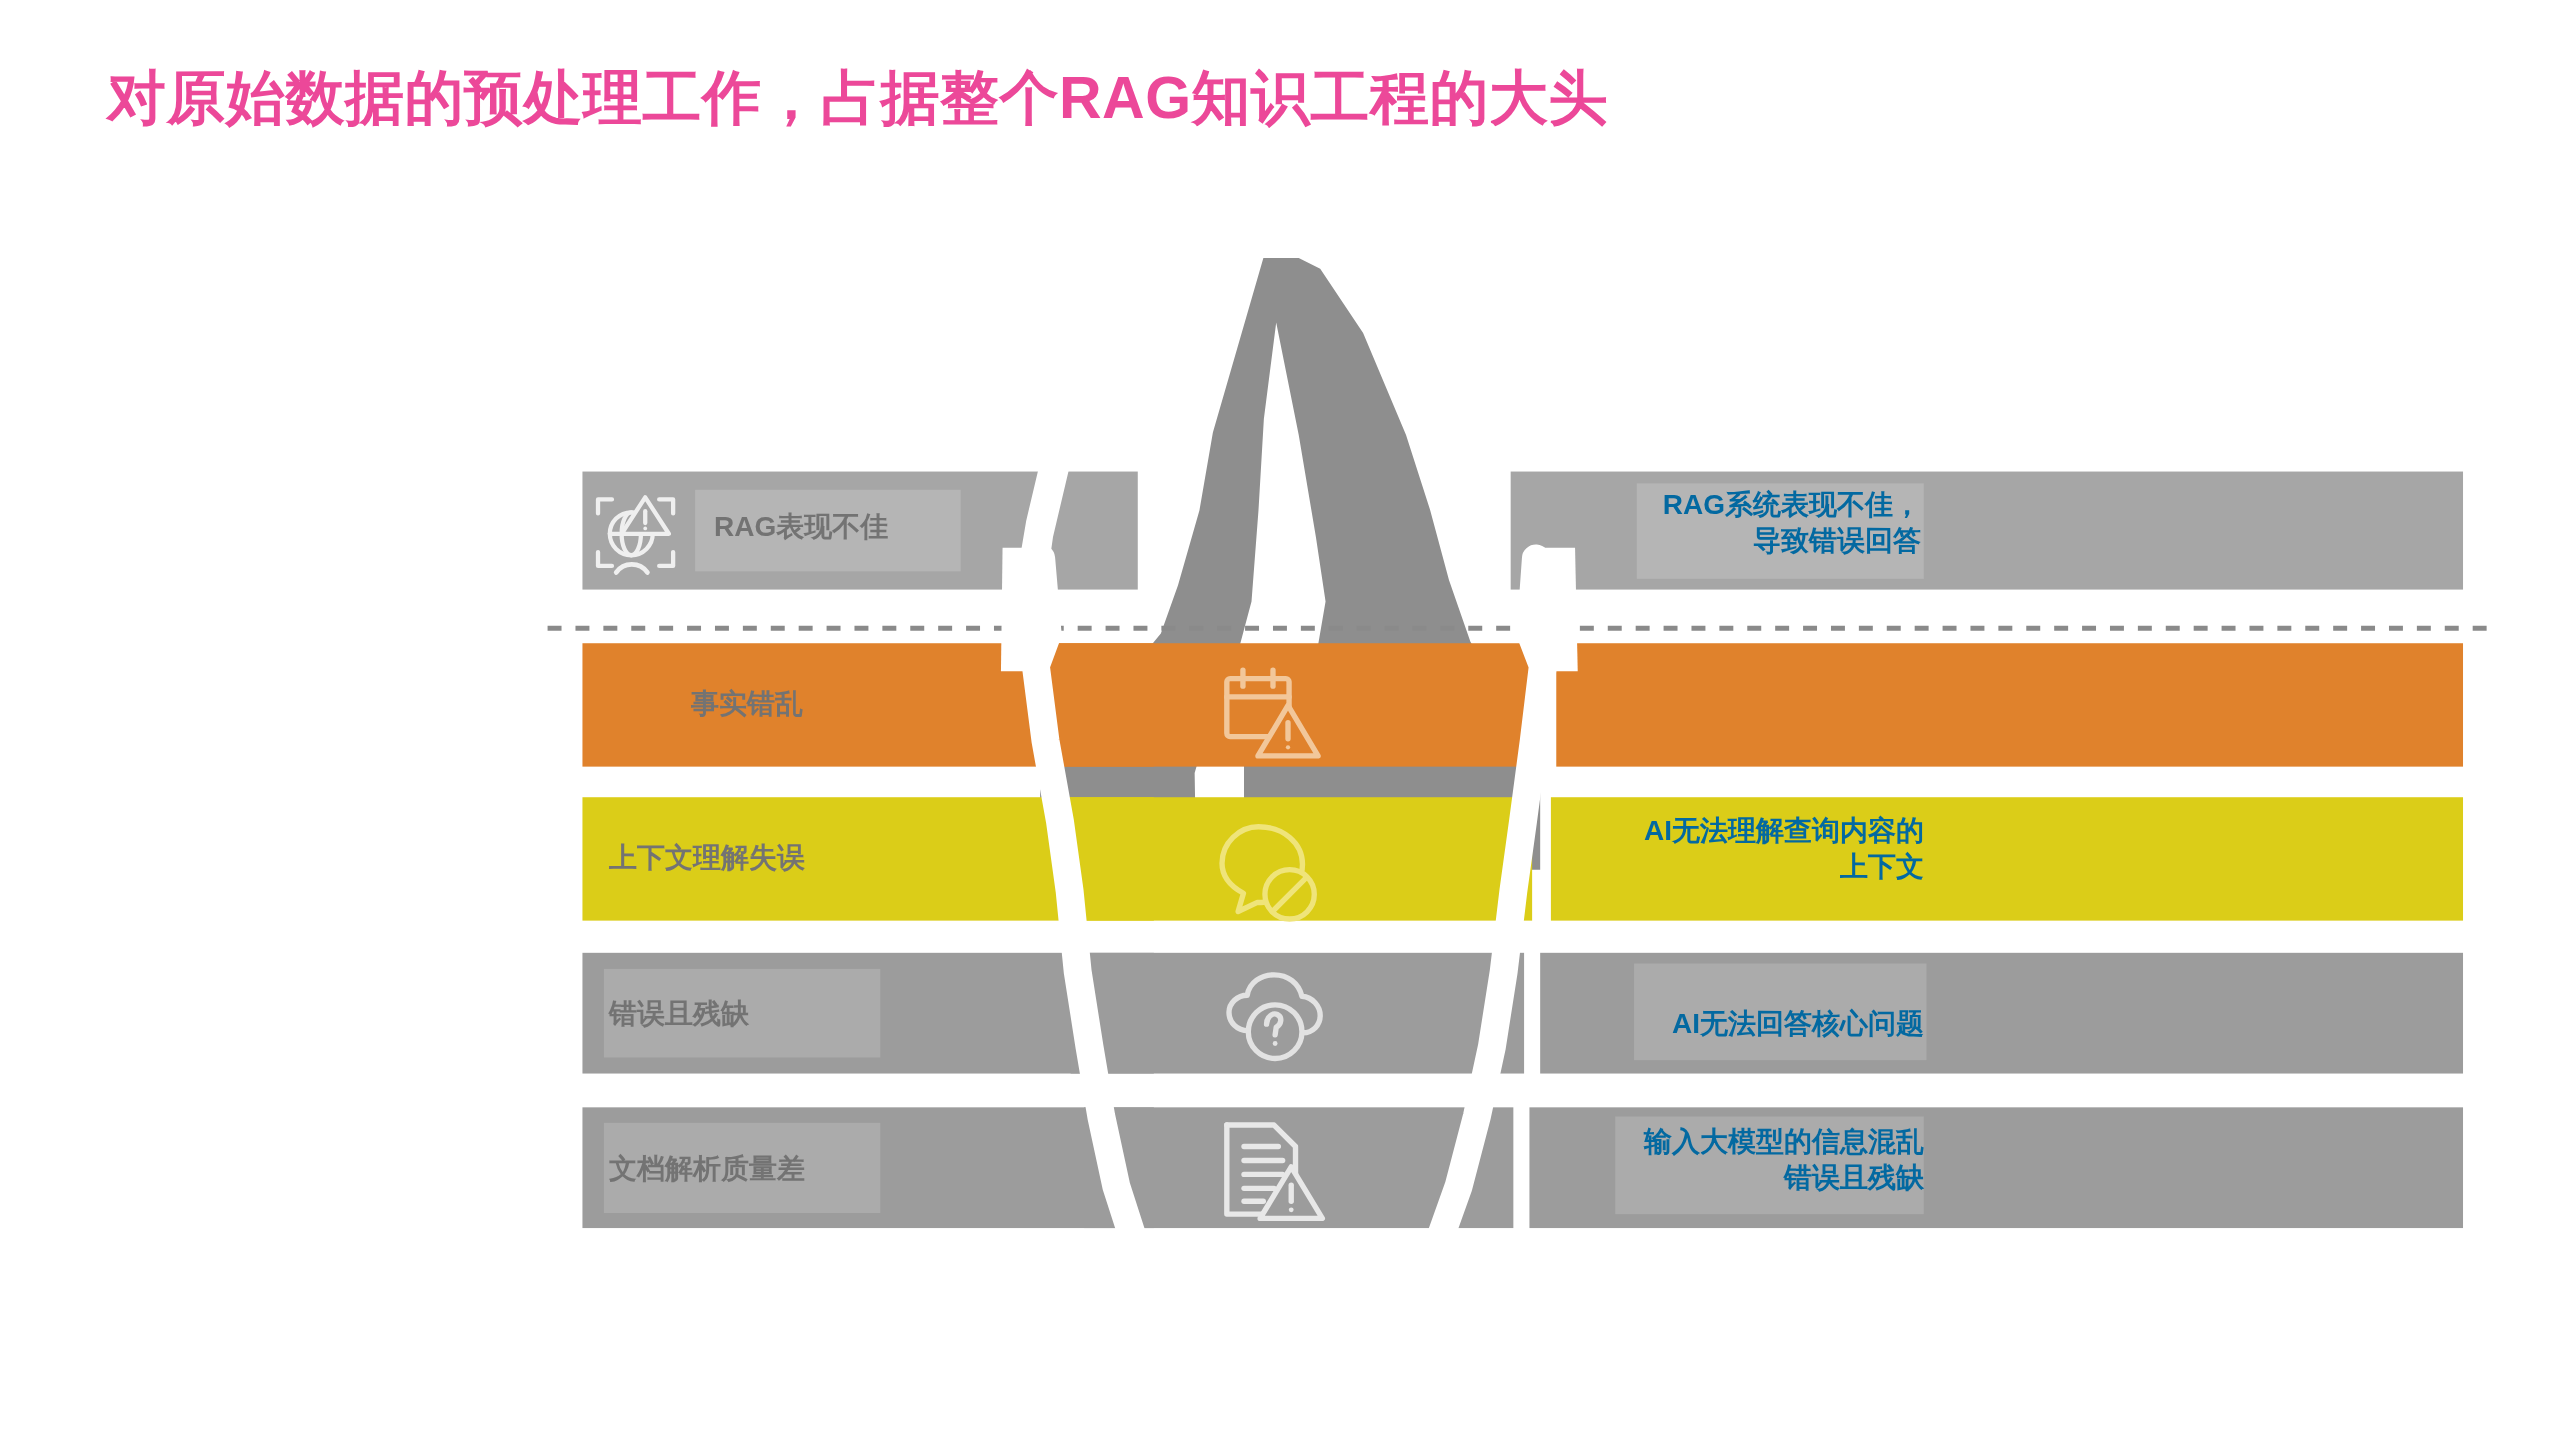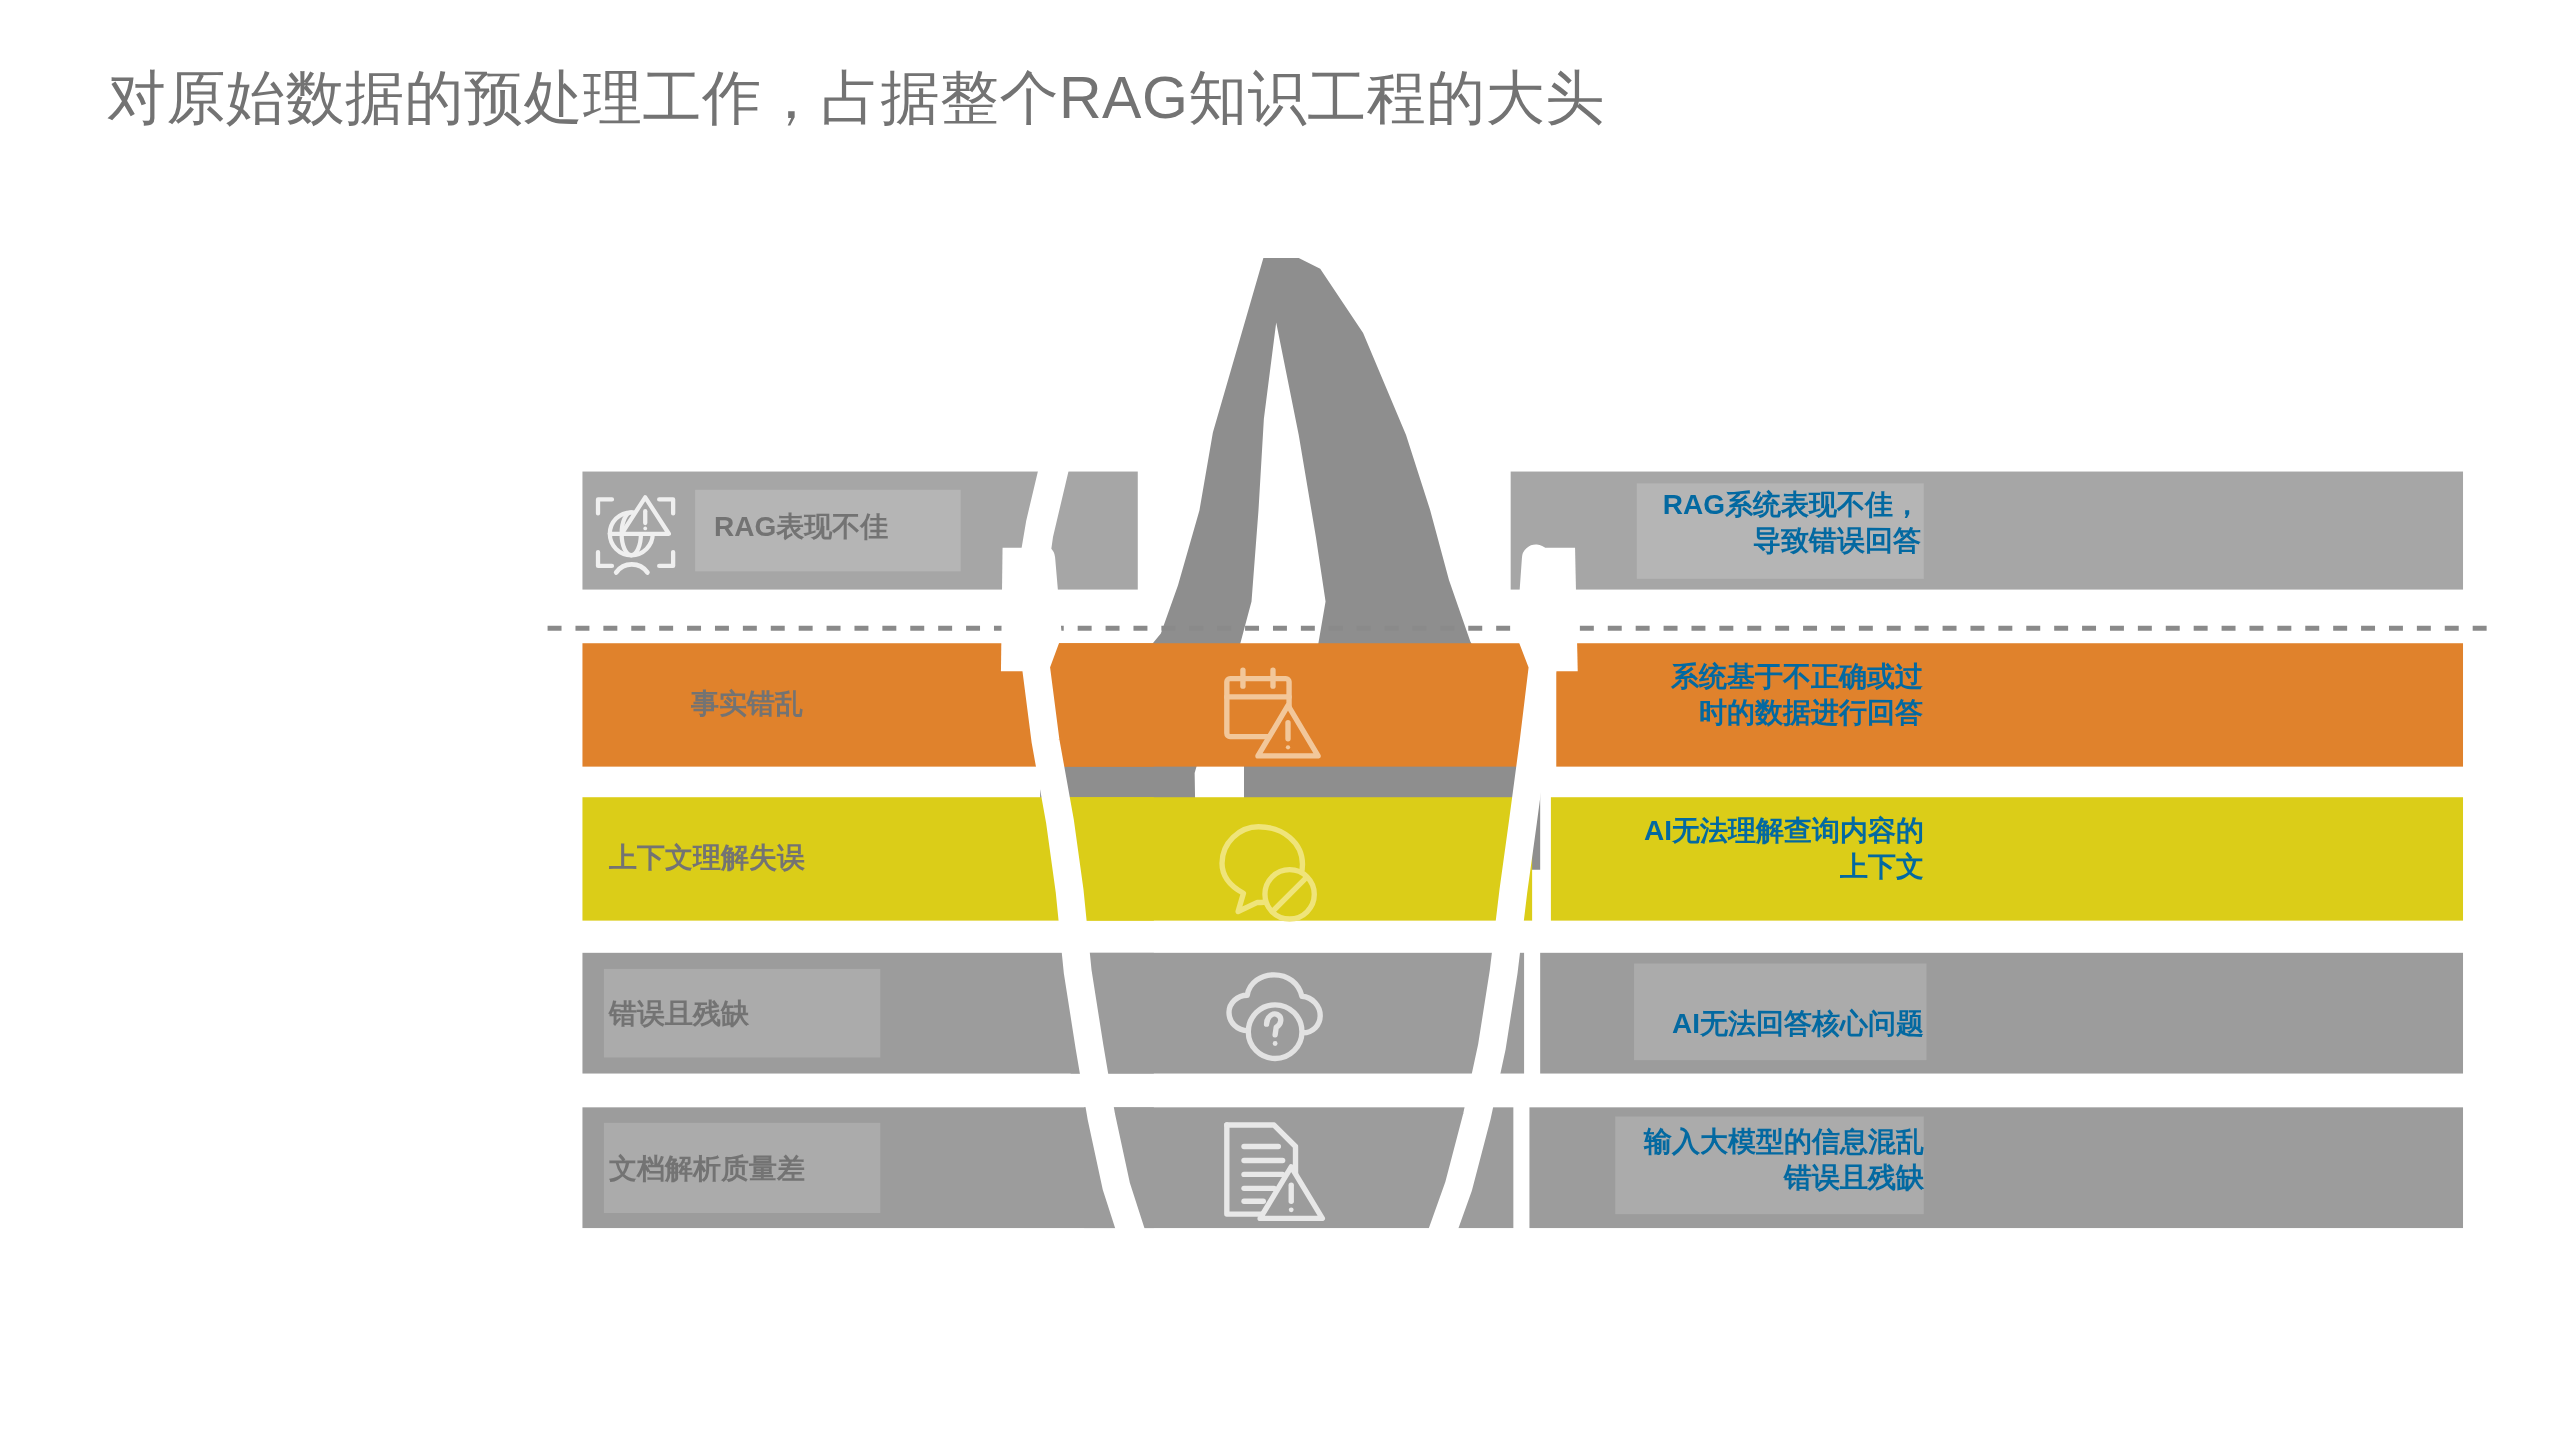--- a/index.html
+++ b/index.html
@@ -19,22 +19,22 @@
     left: 0; top: 0;
     width: 2576px;
     height: 1449px;
     background: #ffffff;
   }
   #page-title {
     position: absolute;
     left: 107px;
     top: 63px;
     font-size: 59px;
-    font-weight: normal;
-    color: #737373;
+    font-weight: bold;
+    color: #ec4899;
     letter-spacing: 0.5px;
     white-space: nowrap;
     line-height: 1.2;
   }
   #diagram {
     position: absolute;
     left: 0;
     top: 258px;
     width: 2576px;
     height: 1116px;
@@ -269,22 +269,20 @@
         <path d="M 38 146 C 52 126 82 126 96 146" stroke-width="9"></path>
       </g>
 
     </svg>
 
     <div class="band-label-left" style="left:714px; top:251px; width:268px;">RAG表现不佳</div>
     <div class="band-label-right" style="left:1642px; top:229px; width:279px;">RAG系统表现不佳，
 导致错误回答</div>
 
     <div class="band-label-left" style="left:586px; top:428px; width:322px;text-align:center;">事实错乱</div>
-    <div class="band-label-right" style="left:1631px; top:401px; width:292px;">系统基于不正确或过
-时的数据进行回答</div>
 
     <div class="band-label-left" style="left:609px; top:582px; width:376px;">上下文理解失误</div>
     <div class="band-label-right" style="left:1615px; top:555px; width:309px;">AI无法理解查询内容的
 上下文</div>
 
     <div class="band-label-left" style="left:609px; top:738px; width:322px;">错误且残缺</div>
     <div class="band-label-right" style="left:1615px; top:748px; width:309px;">AI无法回答核心问题</div>
 
     <div class="band-label-left" style="left:609px; top:893px; width:376px;">文档解析质量差</div>
     <div class="band-label-right" style="left:1605px; top:866px; width:319px;">输入大模型的信息混乱

